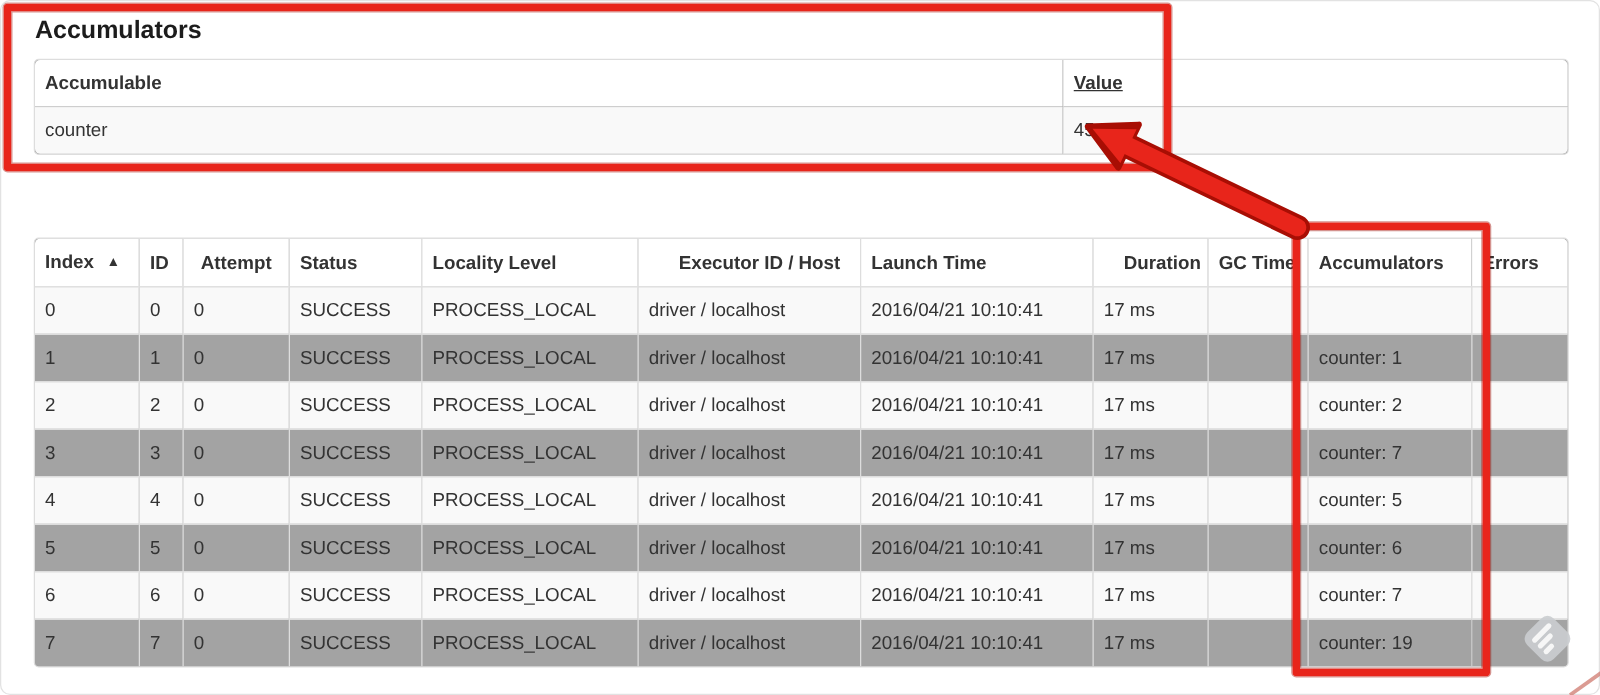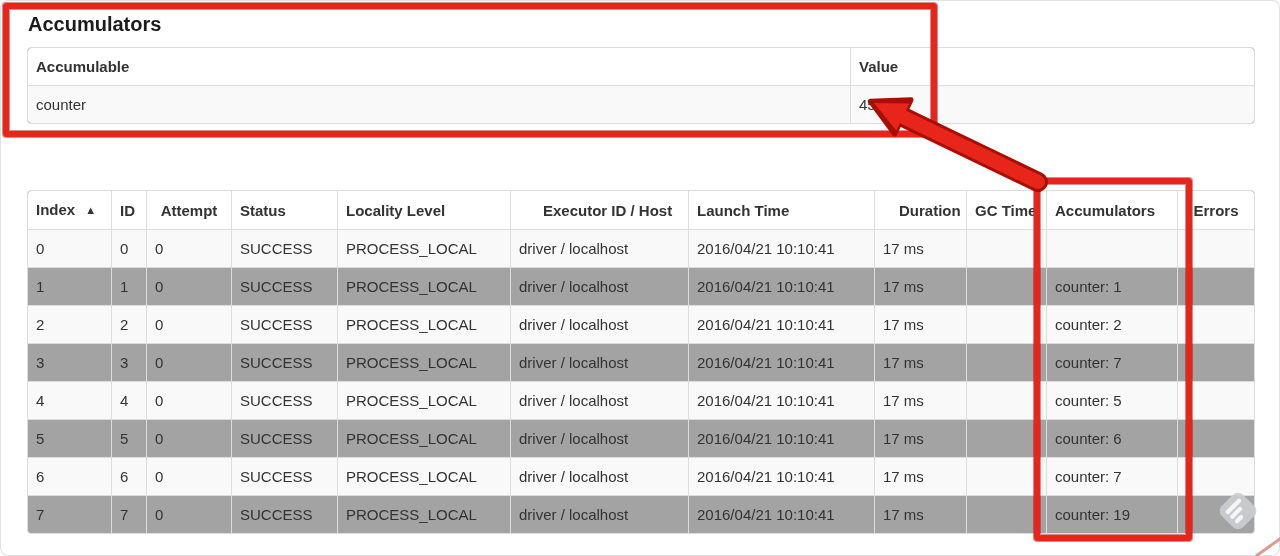--- a/index.html
+++ b/index.html
@@ -29,34 +29,34 @@
   .tbl th:first-child,.tbl td:first-child{border-left:none;}
   .tbl tbody td{border-top:1px solid #ddd;}
   .tbl tbody tr:nth-child(odd) td{background:#f9f9f9;}
   .tbl thead th:first-child{border-top-left-radius:4px;}
   .tbl thead th:last-child{border-top-right-radius:4px;}
   .tbl tbody tr:last-child td:first-child{border-bottom-left-radius:4px;}
   .tbl tbody tr:last-child td:last-child{border-bottom-right-radius:4px;}
 
   .tbl-accum{top:47px;}
   .tbl-accum th:nth-child(1){width:822px;}
-  .tbl-accum th:nth-child(2){width:404px;}
+  .tbl-accum th:nth-child(2){width:404px;text-decoration:underline;}
 
   .tbl-tasks{top:190px;}
   .tbl-tasks th:nth-child(1){width:83px;}
   .tbl-tasks th:nth-child(2){width:35px;}
   .tbl-tasks th:nth-child(3){width:85px;text-align:center;}
   .tbl-tasks th:nth-child(4){width:106px;margin-left:27px;}
   .tbl-tasks th:nth-child(5){width:173px;}
   .tbl-tasks th:nth-child(6){width:178px;padding-left:32px;}
   .tbl-tasks th:nth-child(7){width:186px;}
   .tbl-tasks th:nth-child(8){width:92px;padding-left:24px;}
   .tbl-tasks th:nth-child(9){width:80px;}
   .tbl-tasks th:nth-child(10){width:131px;}
-  .tbl-tasks th:nth-child(11){width:77px;text-align:center;}
+  .tbl-tasks th:nth-child(11){width:77px;}
 
   .sort-icon{font-size:11px;margin-left:10px;color:#333;vertical-align:1px;}
 
   .anno-rect{
     position:absolute;box-sizing:border-box;border:6px solid var(--anno-red,#e8251b);
     border-radius:3px;pointer-events:none;z-index:20;
     box-shadow:0 0 0 1px rgba(160,14,5,.45), inset 0 0 0 1px rgba(160,14,5,.45);
   }
   .anno-rect-1{left:3px;top:3px;width:934px;height:134px;}
   .anno-rect-2{left:1034px;top:178px;width:158px;height:363px;}

